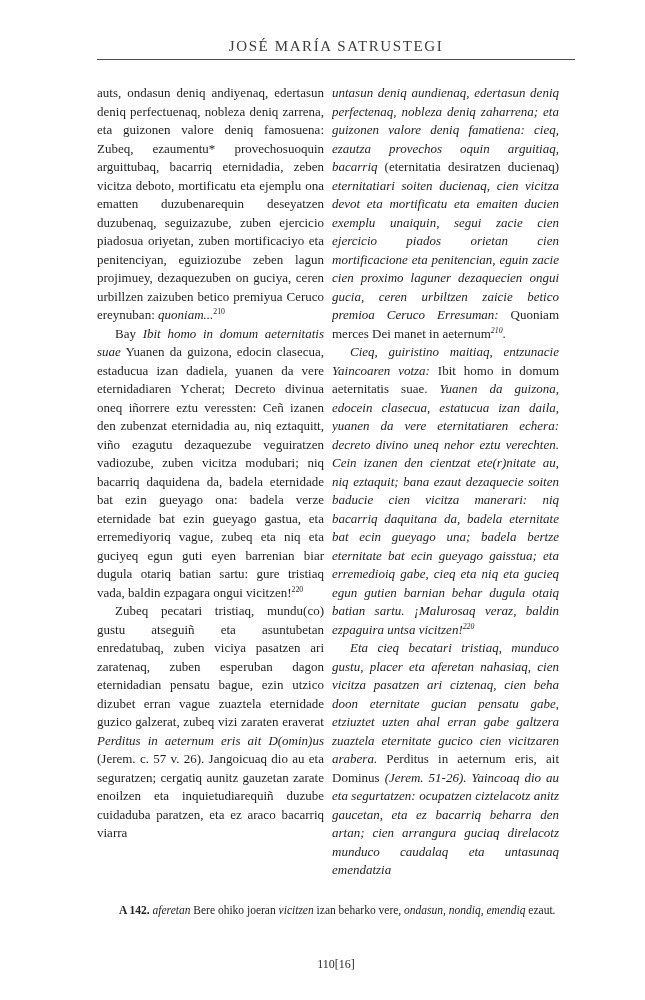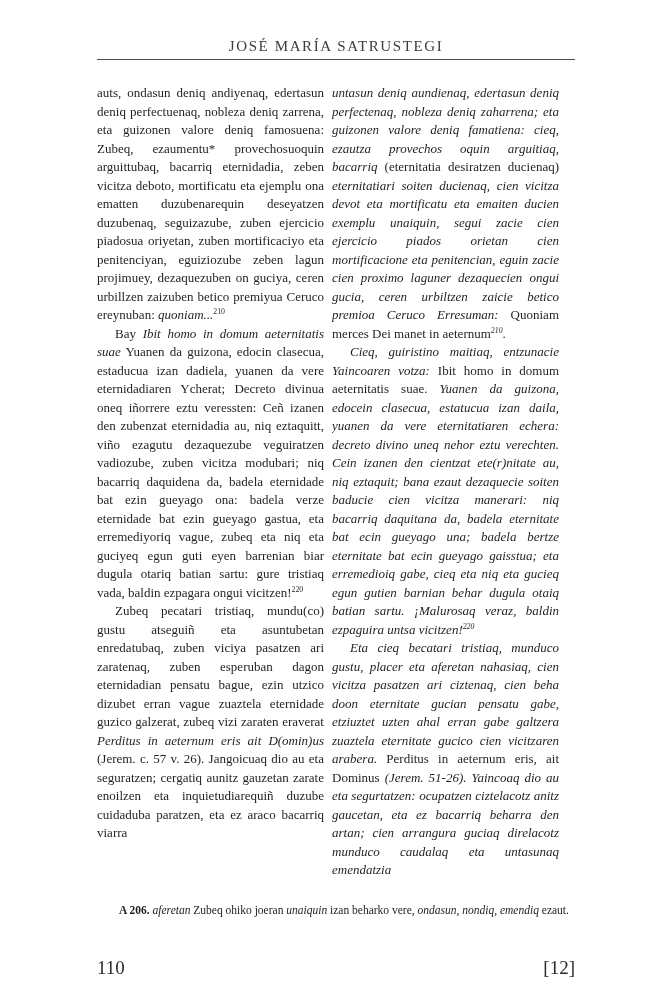--- a/index.html
+++ b/index.html
@@ -43,22 +43,22 @@
   .seg-sup-italic { font-size: 0.6em; vertical-align: super; line-height: 0; font-style: italic; }
 
   .footnote {
     position: absolute; top: 903px; left: 97px; width: 478px;
     font-size: 11.5px; line-height: 15px;
     text-align: justify; text-indent: 22px;
     color: #222;
   }
   .footer {
     position: absolute; top: 957px; left: 97px; width: 478px;
-    display: flex; justify-content: space-between;
-    font-size: 19px; color: #2a2a2a;
+    display: flex; justify-content: center;
+    font-size: 12px; color: #2a2a2a;
   }
 </style>
 </head>
 <body>
 
 <div class="page">
 
   <div class="header">
     <div class="header-title">JOSÉ MARÍA SATRUSTEGI</div>
     <div class="header-rule"></div>
@@ -70,20 +70,20 @@
         <p class="indent"><span class="seg-roman">Bay </span><span class="seg-italic">Ibit homo in domum aeternitatis suae</span><span class="seg-roman"> Yuanen da guizona, edocin clasecua, estaducua izan dadiela, yuanen da vere eternidadiaren Ycherat; Decreto divinua oneq iñorrere eztu veressten: Ceñ izanen den zubenzat eternidadia au, niq eztaquitt, viño ezagutu dezaquezube veguiratzen vadiozube, zuben vicitza modubari; niq bacarriq daquidena da, badela eternidade bat ezin gueyago ona: badela verze eternidade bat ezin gueyago gastua, eta erremediyoriq vague, zubeq eta niq eta guciyeq egun guti eyen barrenian biar dugula otariq batian sartu: gure tristiaq vada, baldin ezpagara ongui vicitzen!</span><span class="seg-sup">220</span></p>
         <p class="indent"><span class="seg-roman">Zubeq pecatari tristiaq, mundu(co) gustu atseguiñ eta asuntubetan enredatubaq, zuben viciya pasatzen ari zaratenaq, zuben esperuban dagon eternidadian pensatu bague, ezin utzico dizubet erran vague zuaztela eternidade guzico galzerat, zubeq vizi zaraten eraverat </span><span class="seg-italic">Perditus in aeternum eris ait D(omin)us</span><span class="seg-roman"> (Jerem. c. 57 v. 26). Jangoicuaq dio au eta seguratzen; cergatiq aunitz gauzetan zarate enoilzen eta inquietudiarequiñ duzube cuidaduba paratzen, eta ez araco bacarriq viarra</span></p>
       </div>
     <div class="column right">
         <p><span class="seg-italic">untasun deniq aundienaq, edertasun deniq perfectenaq, nobleza deniq zaharrena; eta guizonen valore deniq famatiena: cieq, ezautza provechos oquin arguitiaq, bacarriq </span><span class="seg-roman">(eternitatia desiratzen ducienaq) </span><span class="seg-italic">eternitatiari soiten ducienaq, cien vicitza devot eta mortificatu eta emaiten ducien exemplu unaiquin, segui zacie cien ejercicio piados orietan cien mortificacione eta penitencian, eguin zacie cien proximo laguner dezaquecien ongui gucia, ceren urbiltzen zaicie betico premioa Ceruco Erresuman: </span><span class="seg-roman">Quoniam merces Dei manet in aeternum</span><span class="seg-sup-italic">210</span><span class="seg-roman">.</span></p>
         <p class="indent"><span class="seg-italic">Cieq, guiristino maitiaq, entzunacie Yaincoaren votza: </span><span class="seg-roman">Ibit homo in domum aeternitatis suae.</span><span class="seg-italic"> Yuanen da guizona, edocein clasecua, estatucua izan daila, yuanen da vere eternitatiaren echera: decreto divino uneq nehor eztu verechten. Cein izanen den cientzat ete(r)nitate au, niq eztaquit; bana ezaut dezaquecie soiten baducie cien vicitza manerari: niq bacarriq daquitana da, badela eternitate bat ecin gueyago una; badela bertze eternitate bat ecin gueyago gaisstua; eta erremedioiq gabe, cieq eta niq eta gucieq egun gutien barnian behar dugula otaiq batian sartu. ¡Malurosaq veraz, baldin ezpaguira untsa vicitzen!</span><span class="seg-sup-italic">220</span></p>
         <p class="indent"><span class="seg-italic">Eta cieq becatari tristiaq, munduco gustu, placer eta aferetan nahasiaq, cien vicitza pasatzen ari ciztenaq, cien beha doon eternitate gucian pensatu gabe, etziuztet uzten ahal erran gabe galtzera zuaztela eternitate gucico cien vicitzaren arabera. </span><span class="seg-roman">Perditus in aeternum eris, ait Dominus </span><span class="seg-italic">(Jerem. 51-26). Yaincoaq dio au eta segurtatzen: ocupatzen ciztelacotz anitz gaucetan, eta ez bacarriq beharra den artan; cien arrangura guciaq direlacotz munduco caudalaq eta untasunaq emendatzia</span></p>
       </div>
   </div>
 
-  <div class="footnote"><span class="seg-bold">A 206.</span><span class="seg-roman"> </span><span class="seg-italic">aferetan</span><span class="seg-roman"> Zubeq ohiko joeran </span><span class="seg-italic">unaiquin</span><span class="seg-roman"> izan beharko vere, </span><span class="seg-italic">ondasun, nondiq, emendiq</span><span class="seg-roman"> ezaut.</span></div>
+  <div class="footnote"><span class="seg-bold">A 142.</span><span class="seg-roman"> </span><span class="seg-italic">aferetan</span><span class="seg-roman"> Bere ohiko joeran </span><span class="seg-italic">vicitzen</span><span class="seg-roman"> izan beharko vere, </span><span class="seg-italic">ondasun, nondiq, emendiq</span><span class="seg-roman"> ezaut.</span></div>
 
   <div class="footer">
     <span class="page-num">110</span>
-    <span class="bracket-num">[12]</span>
+    <span class="bracket-num">[16]</span>
   </div>
 
 </div>
 
 </body></html>

